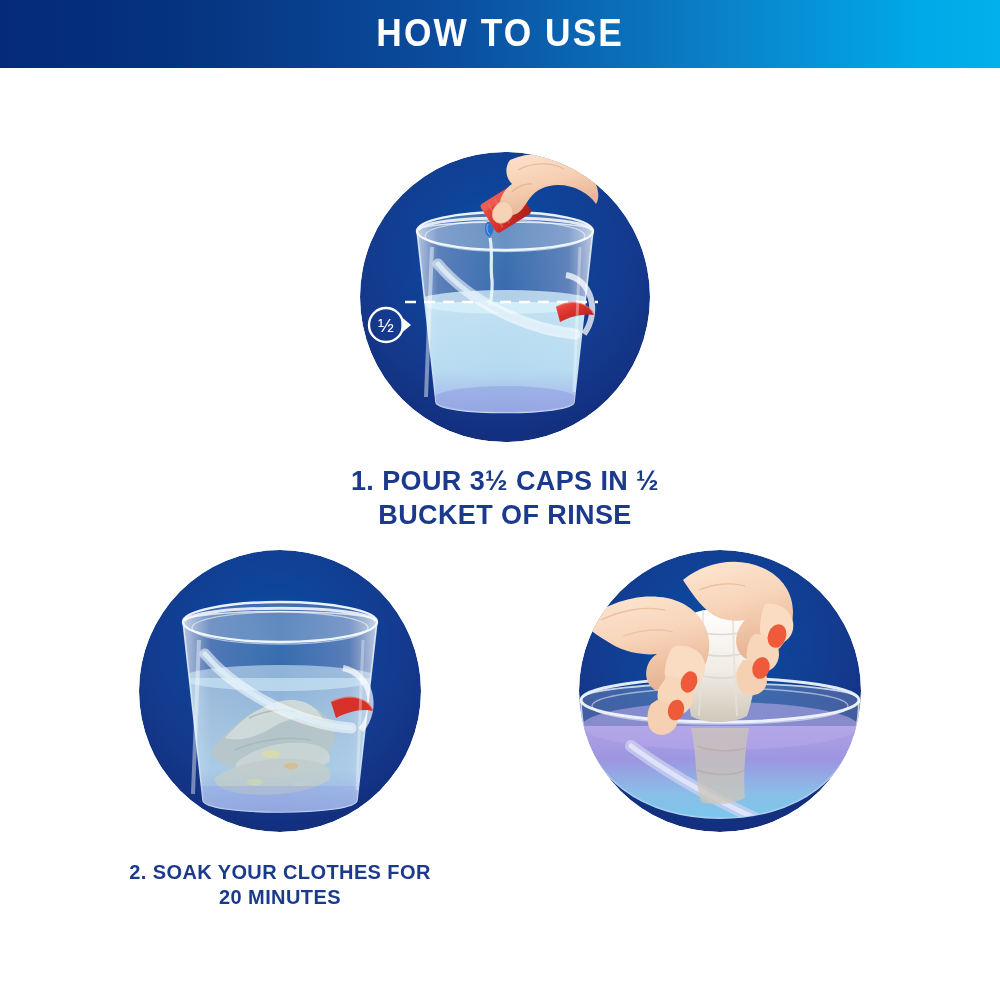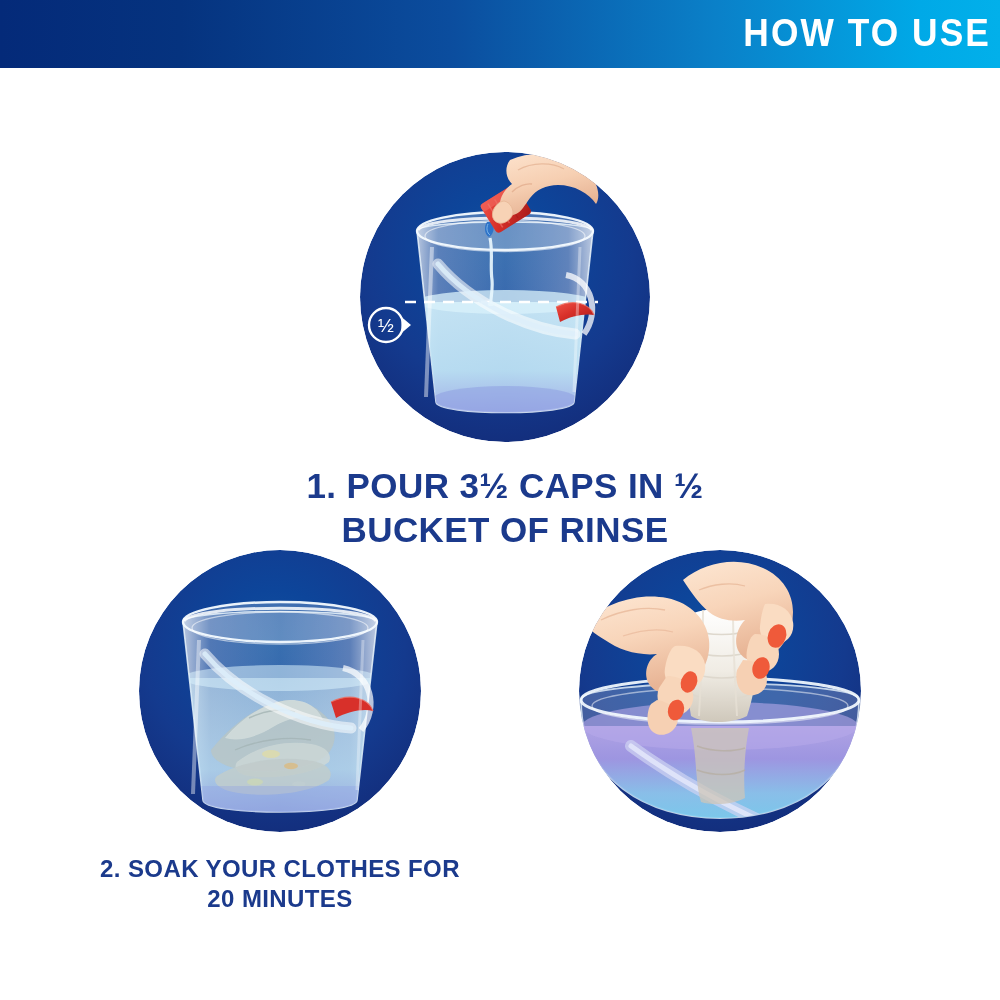--- a/index.html
+++ b/index.html
@@ -7,21 +7,21 @@
     width:1000px;height:1000px;
     background:#ffffff;
     font-family:"Liberation Sans", sans-serif;
     overflow:hidden;
     position:relative;
   }
   
   .header{
     position:absolute;left:0;top:0;width:1000px;height:68px;
     background:linear-gradient(90deg,#042a79 0%,#05337f 18%,#0b4d9e 45%,#0a81c9 72%,#00a9e7 92%,#02b0ea 100%);
-    display:flex;align-items:center;justify-content:flex-end;
+    display:flex;align-items:center;justify-content:center;
   }
   .header-title{
     color:#ffffff;
     font-size:38px;
     font-weight:bold;
     letter-spacing:2.2px;
     transform:scaleX(0.93);
     font-family:"Liberation Sans", sans-serif;
     line-height:1;
     padding-bottom:2px;
@@ -47,25 +47,25 @@
     position:absolute;inset:0;border-radius:50%;
     background:radial-gradient(circle at 48% 34%, #11519f 0%, #0d459a 24%, #143a8e 55%, #132f7e 78%, #10276b 100%);
   }
 
   
   .caption{
     margin-top:22px;
     text-align:center;
     color:#1b3a8c;
     font-weight:bold;
-    font-size:35px;
+    font-size:27px;
     line-height:1.26;
     letter-spacing:0.4px;
   }
-  .caption-2,.caption-3{font-size:24px;margin-top:22px;}
+  .caption-2,.caption-3{font-size:20px;margin-top:28px;}
 
   
   .art{position:absolute;inset:0;}
 
   
   .half-badge{
     position:absolute;left:5px;top:150px;width:46px;height:46px;
     z-index:9;
   }
   .half-badge svg{display:block;}

